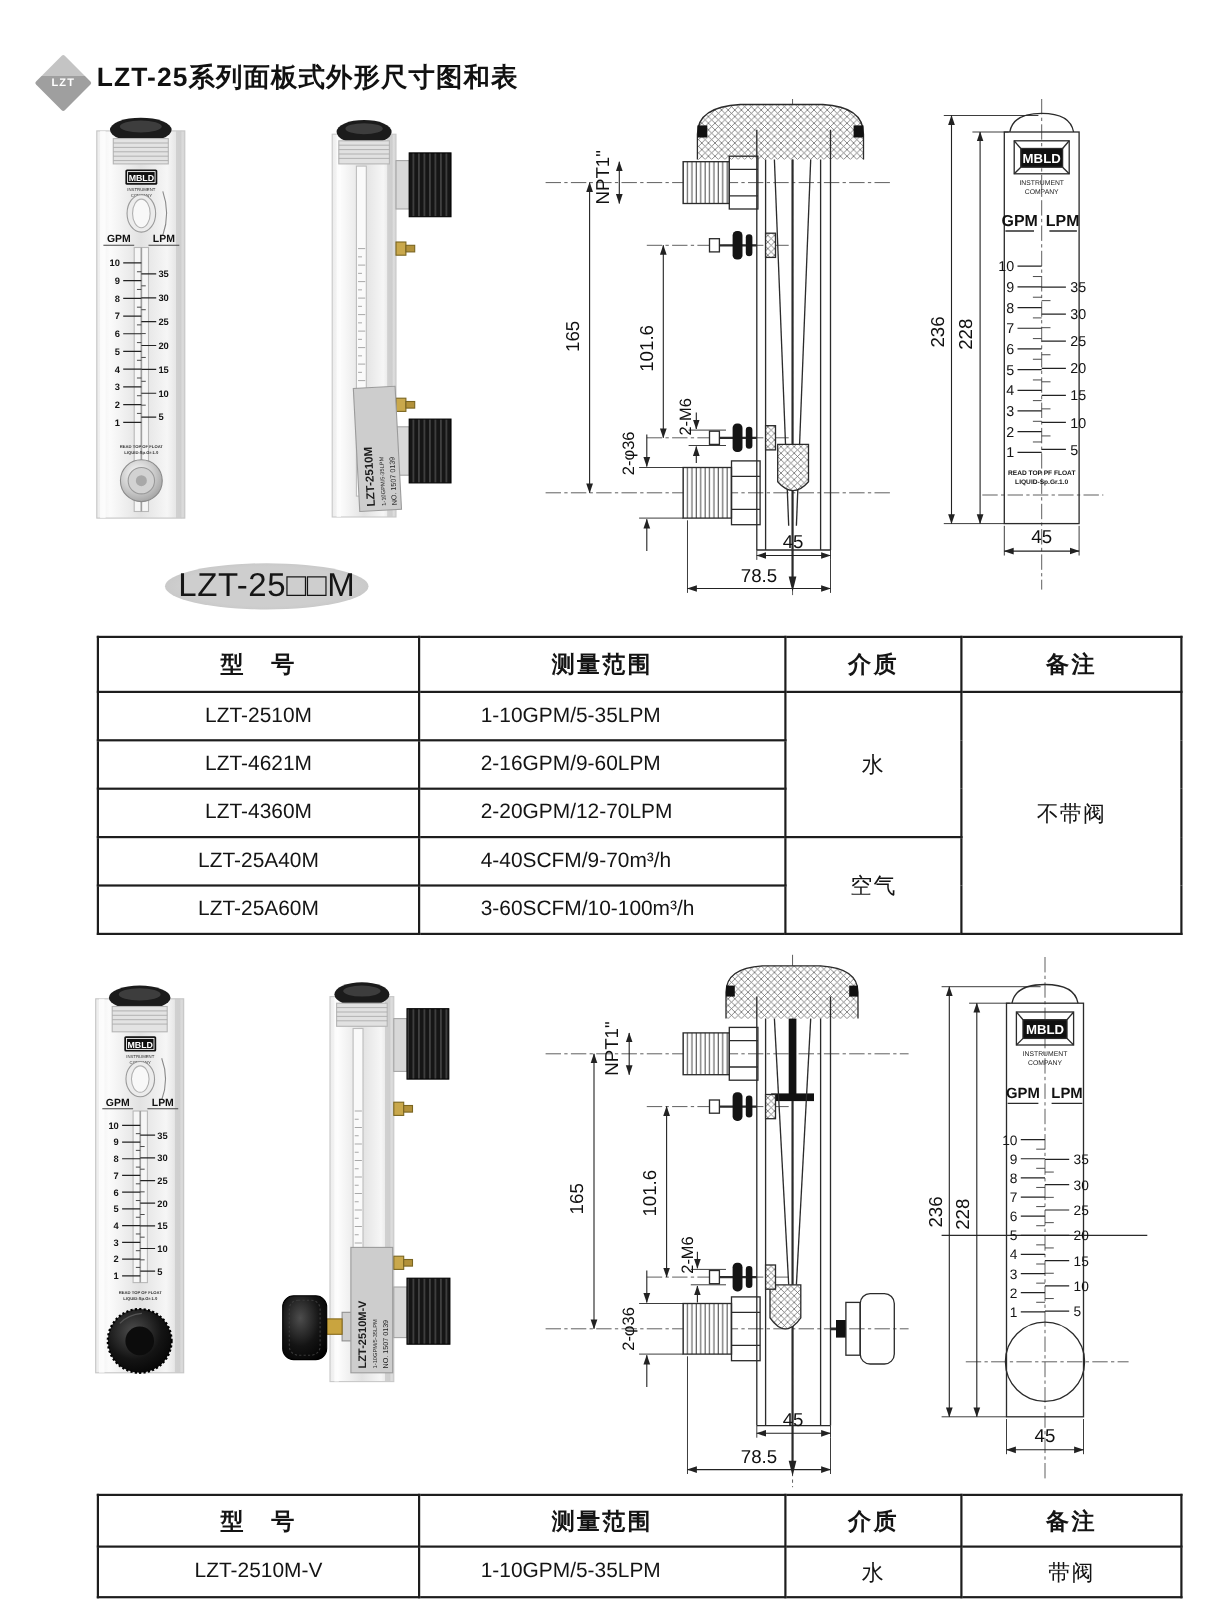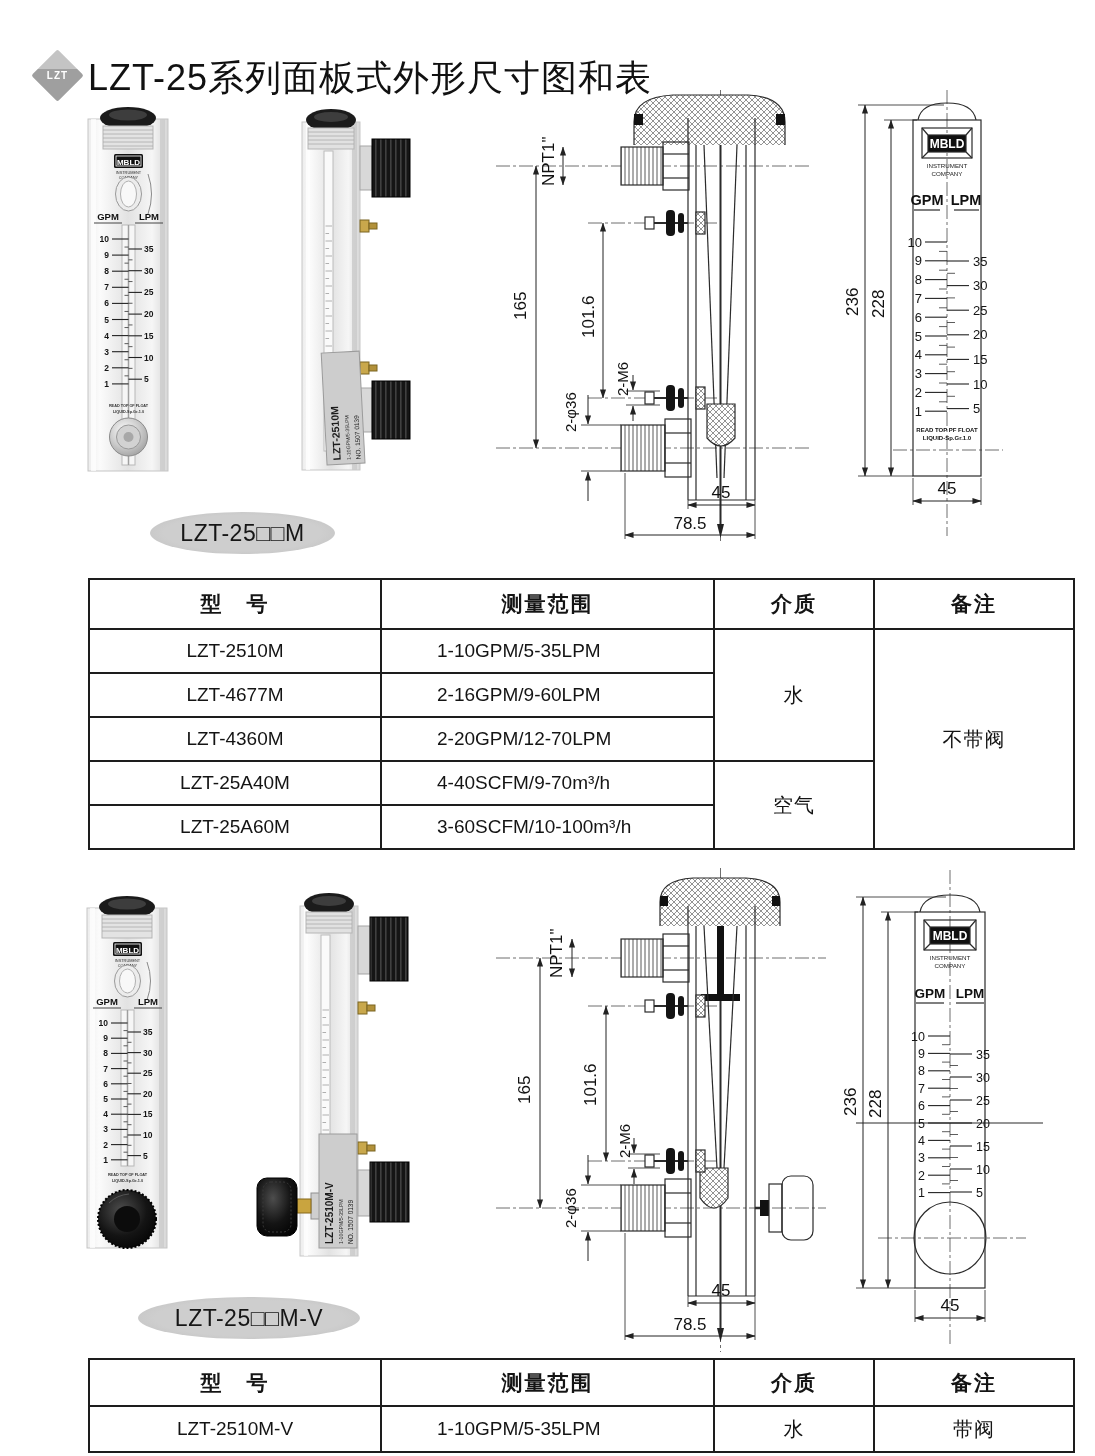--- a/index.html
+++ b/index.html
@@ -7,26 +7,26 @@
         font-family:"Liberation Sans",sans-serif;overflow:hidden;color:#111;}
   .abs{position:absolute;}
 
   
   .diamond{position:absolute;left:39px;top:57px;width:37px;height:37px;
            background:linear-gradient(135deg,#c4c4c4 38%,#9f9f9f 38%);
            transform:rotate(45deg);border-radius:2px;}
   .diamond span{position:absolute;left:0;top:0;width:37px;height:37px;
            display:flex;align-items:center;justify-content:center;
            transform:rotate(-45deg);color:#fff;font-size:10px;font-weight:bold;letter-spacing:1px;}
-  .title{position:absolute;left:88px;top:54px;font-size:36px;font-weight:normal;letter-spacing:1px;}
+  .title{position:absolute;left:88px;top:54px;font-size:24px;font-weight:bold;letter-spacing:1px;}
 
   
   .badge{position:absolute;background:radial-gradient(ellipse at 50% 50%,#cecece 60%,#bdbdbd 100%);
          border-radius:50%;display:flex;align-items:center;justify-content:center;
-         font-size:23px;color:#161616;letter-spacing:0.5px;}
+         font-size:30px;color:#161616;letter-spacing:0.5px;}
 
   
   .spec{border-collapse:collapse;table-layout:fixed;position:absolute;background:#fff;}
   .spec td{border:2px solid #1d1d1d;text-align:center;vertical-align:middle;
            font-size:19px;color:#141414;padding:0;}
   .spec tr.h td{font-weight:bold;font-size:21px;letter-spacing:2px;}
   .spec td.rng{text-align:left;padding-left:55px;}
   .spec td.med,.spec td.rem{font-size:20px;letter-spacing:1px;}
   #t1 tr.h{height:50px;} #t1 tr.r{height:44px;}
   #t2 tr.h{height:47px;} #t2 tr.r{height:46px;}
@@ -418,21 +418,21 @@
       <td>介质</td>
       <td>备注</td>
     </tr>
     <tr class="r">
       <td>LZT-2510M</td>
       <td class="rng">1-10GPM/5-35LPM</td>
       <td class="med" rowspan="3">水</td>
       <td class="rem" rowspan="5">不带阀</td>
     </tr>
     <tr class="r">
-      <td>LZT-4677M</td>
+      <td>LZT-4621M</td>
       <td class="rng">2-16GPM/9-60LPM</td>
     </tr>
     <tr class="r">
       <td>LZT-4360M</td>
       <td class="rng">2-20GPM/12-70LPM</td>
     </tr>
     <tr class="r">
       <td>LZT-25A40M</td>
       <td class="rng">4-40SCFM/9-70m³/h</td>
       <td class="med" rowspan="2">空气</td>
@@ -763,21 +763,20 @@
       <line class="dl" x1="50" y1="46" x2="50" y2="422"></line>
       <line class="ex" x1="77" y1="424" x2="77" y2="456"></line>
       <line class="ex" x1="147" y1="424" x2="147" y2="456"></line>
       <line class="dl" x1="77" y1="452" x2="147" y2="452"></line>
     </g>
     <text class="dt" transform="translate(18,250) rotate(-90)">236</text>
     <text class="dt" transform="translate(43,252) rotate(-90)">228</text>
     <text class="dt" x="112" y="445" text-anchor="middle">45</text>
   </svg>
 
-  <div class="badge" style="left:138px;top:1297px;width:222px;height:42px">LZT-25□□M-V</div>
 
   <table class="spec" id="t2" style="left:88px;top:1358px;width:985px">
     <colgroup>
         <col style="width:292px">
         <col style="width:333px">
         <col style="width:160px">
         <col style="width:200px">
       </colgroup>
     <tbody>
         <tr class="h">

